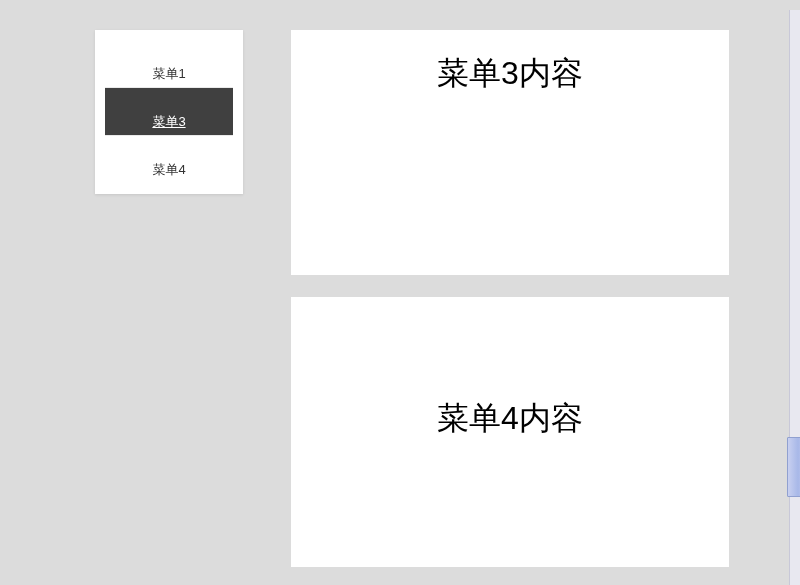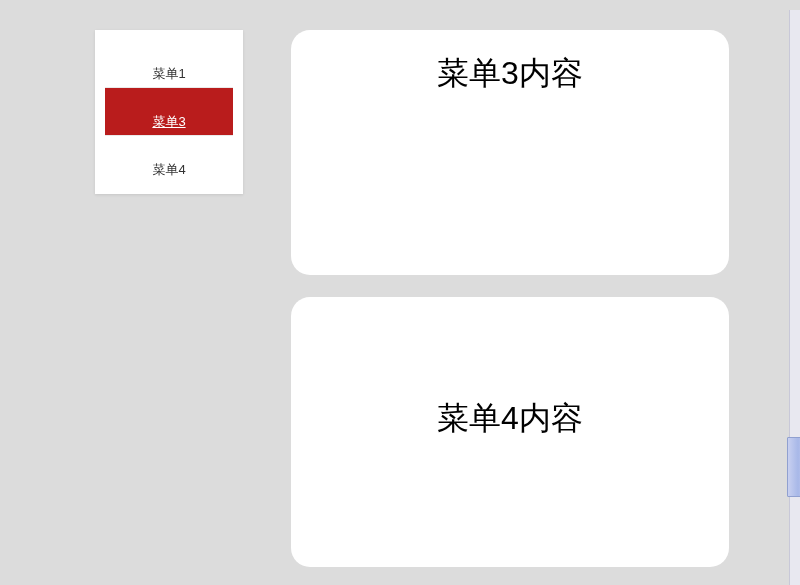--- a/index.html
+++ b/index.html
@@ -36,41 +36,40 @@
       font-size: 13px;
       color: #333;
       cursor: pointer;
       border-bottom: 1px solid #eaeaea;
     }
     .menu-item:last-child {
       border-bottom: none;
       text-align: center;
     }
     .menu-item.active {
-      background: #b91c1c;
+      background: #404040;
       color: #fff;
       text-decoration: underline;
     }
     .content-area {
       position: absolute;
       left: 261px;
       top: 0;
       width: 438px;
     }
     .content-panel {
       background: #fff;
       width: 438px;
       height: 245px;
       margin-bottom: 22px;
       text-align: center;
       padding-top: 22px;
       font-size: 32px;
       color: #000;
       font-weight: 400;
-      border-radius: 19px;
     }
     .content-panel.second {
       padding-top: 100px;
       height: 270px;
       margin-bottom: 0;
     }
     .scrollbar-track {
       position: absolute;
       right: 0;
       top: 0;

